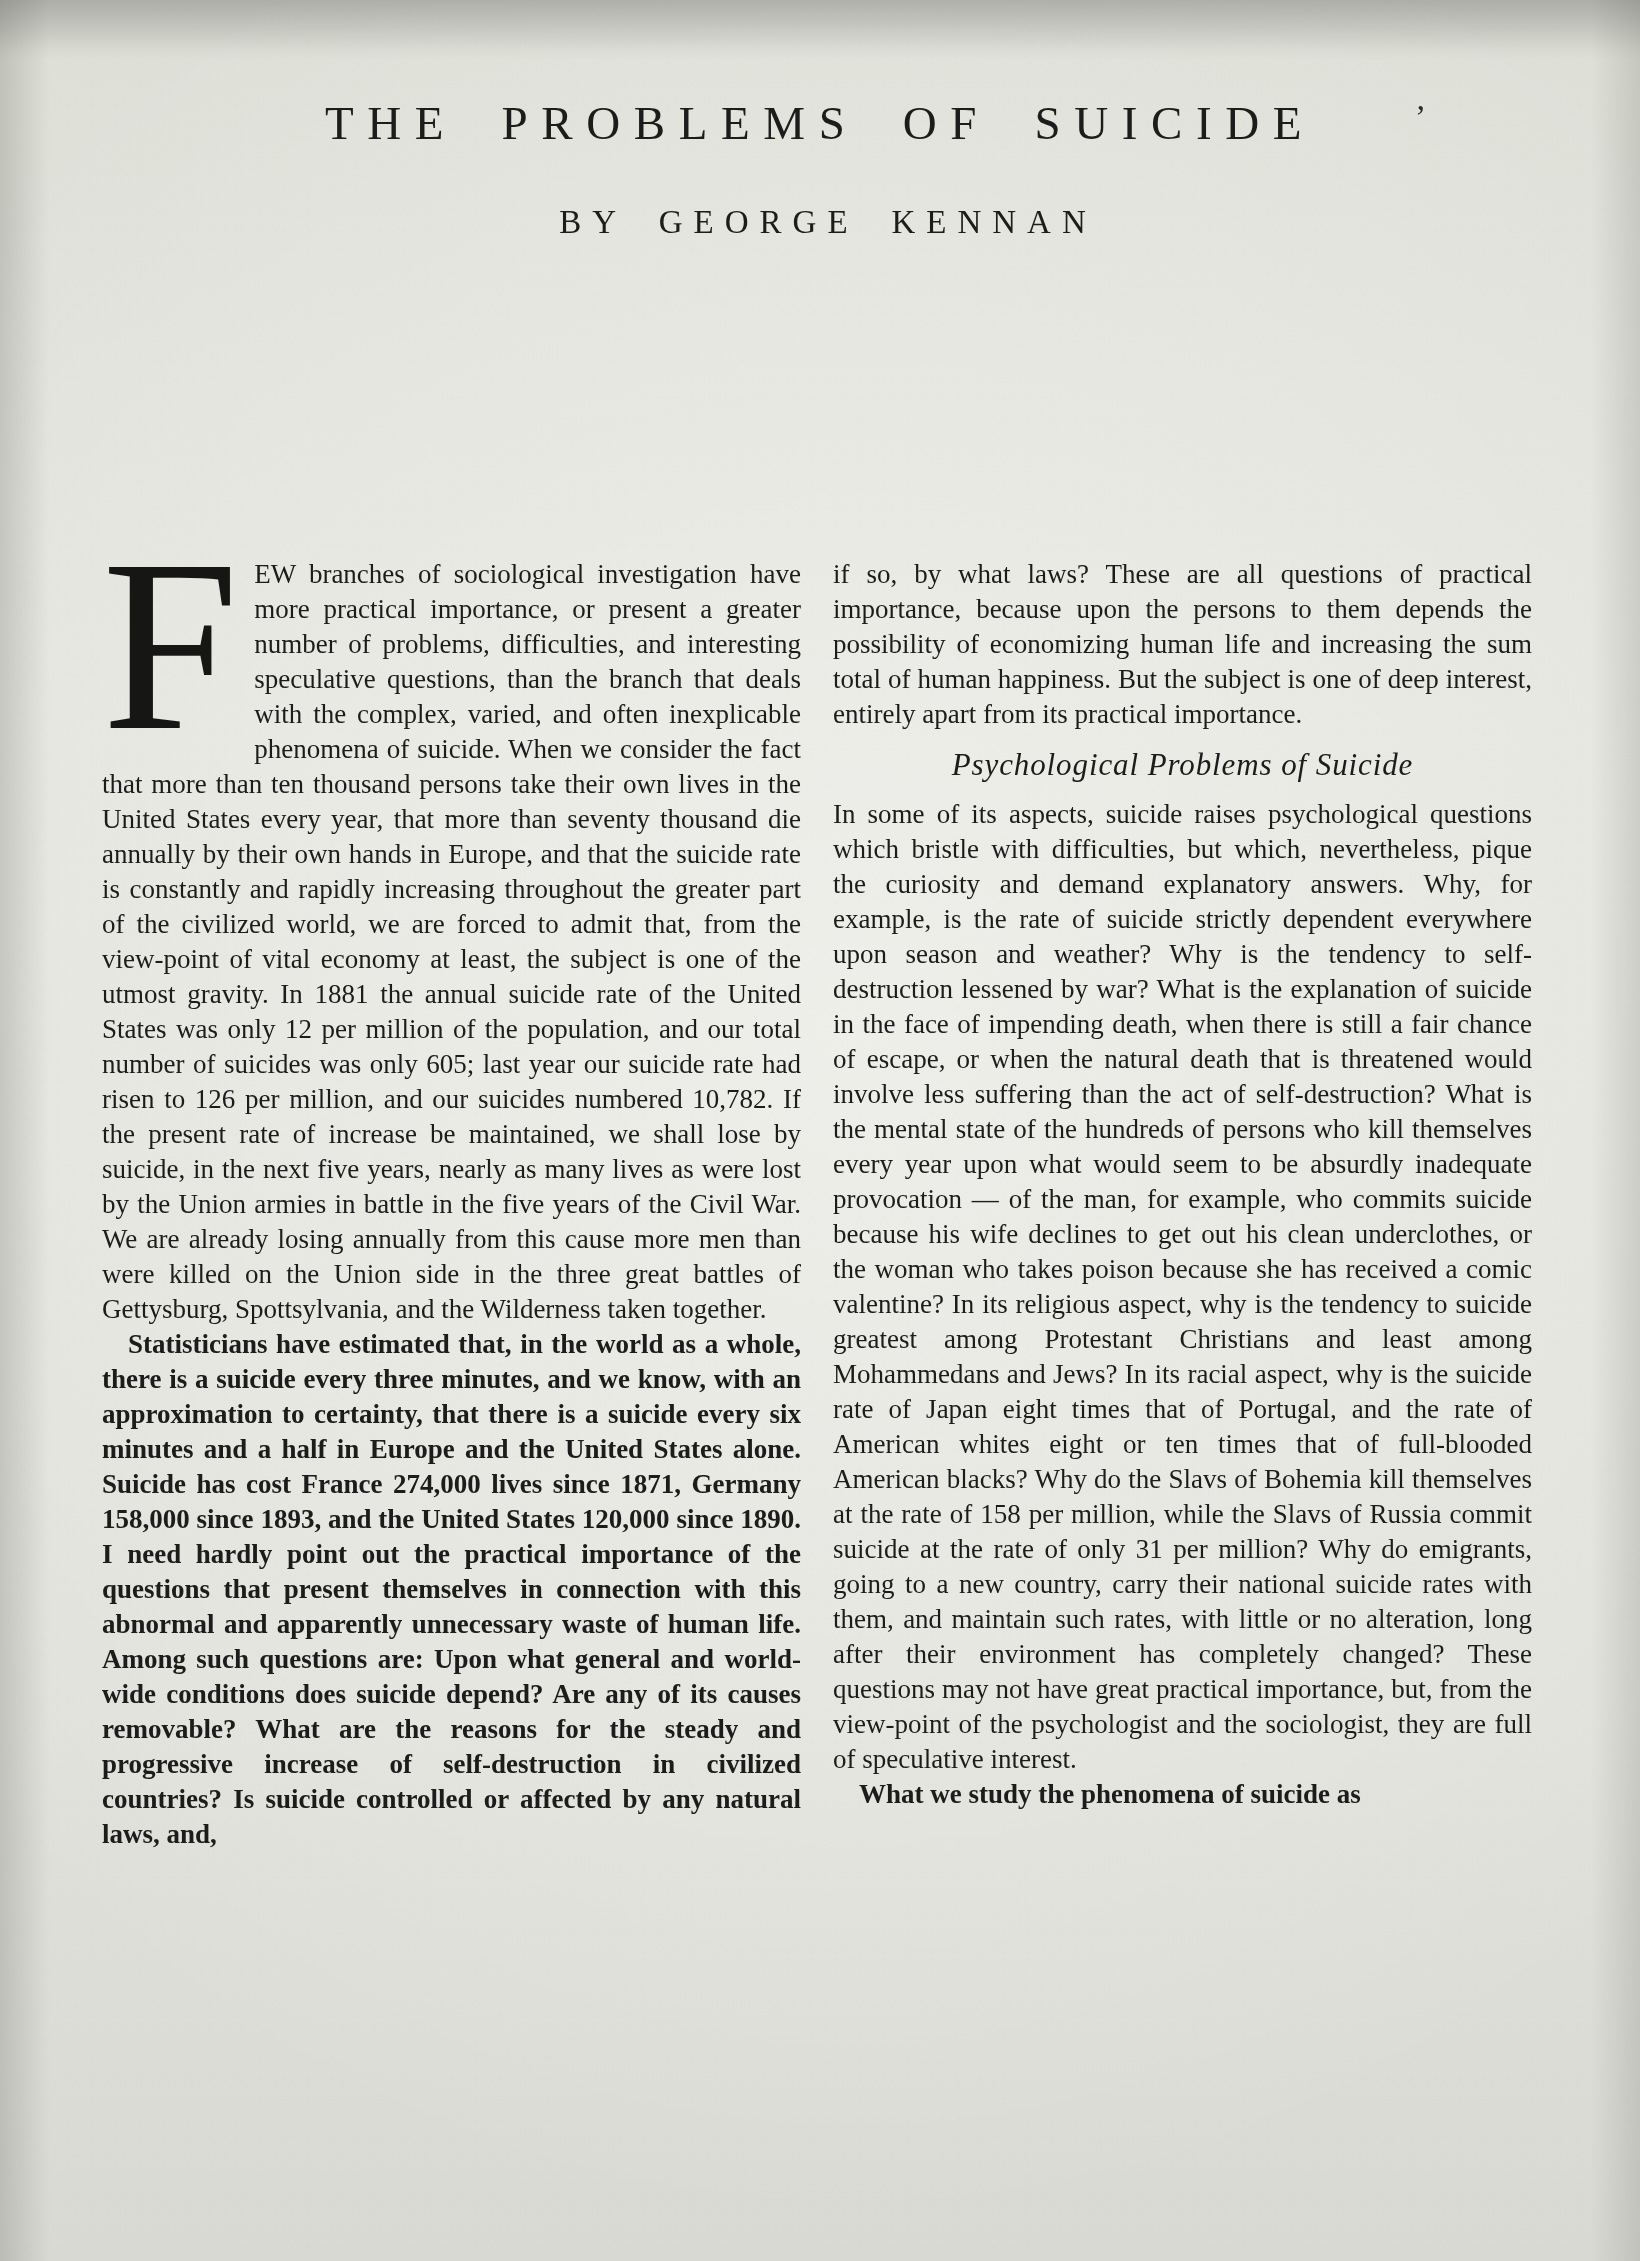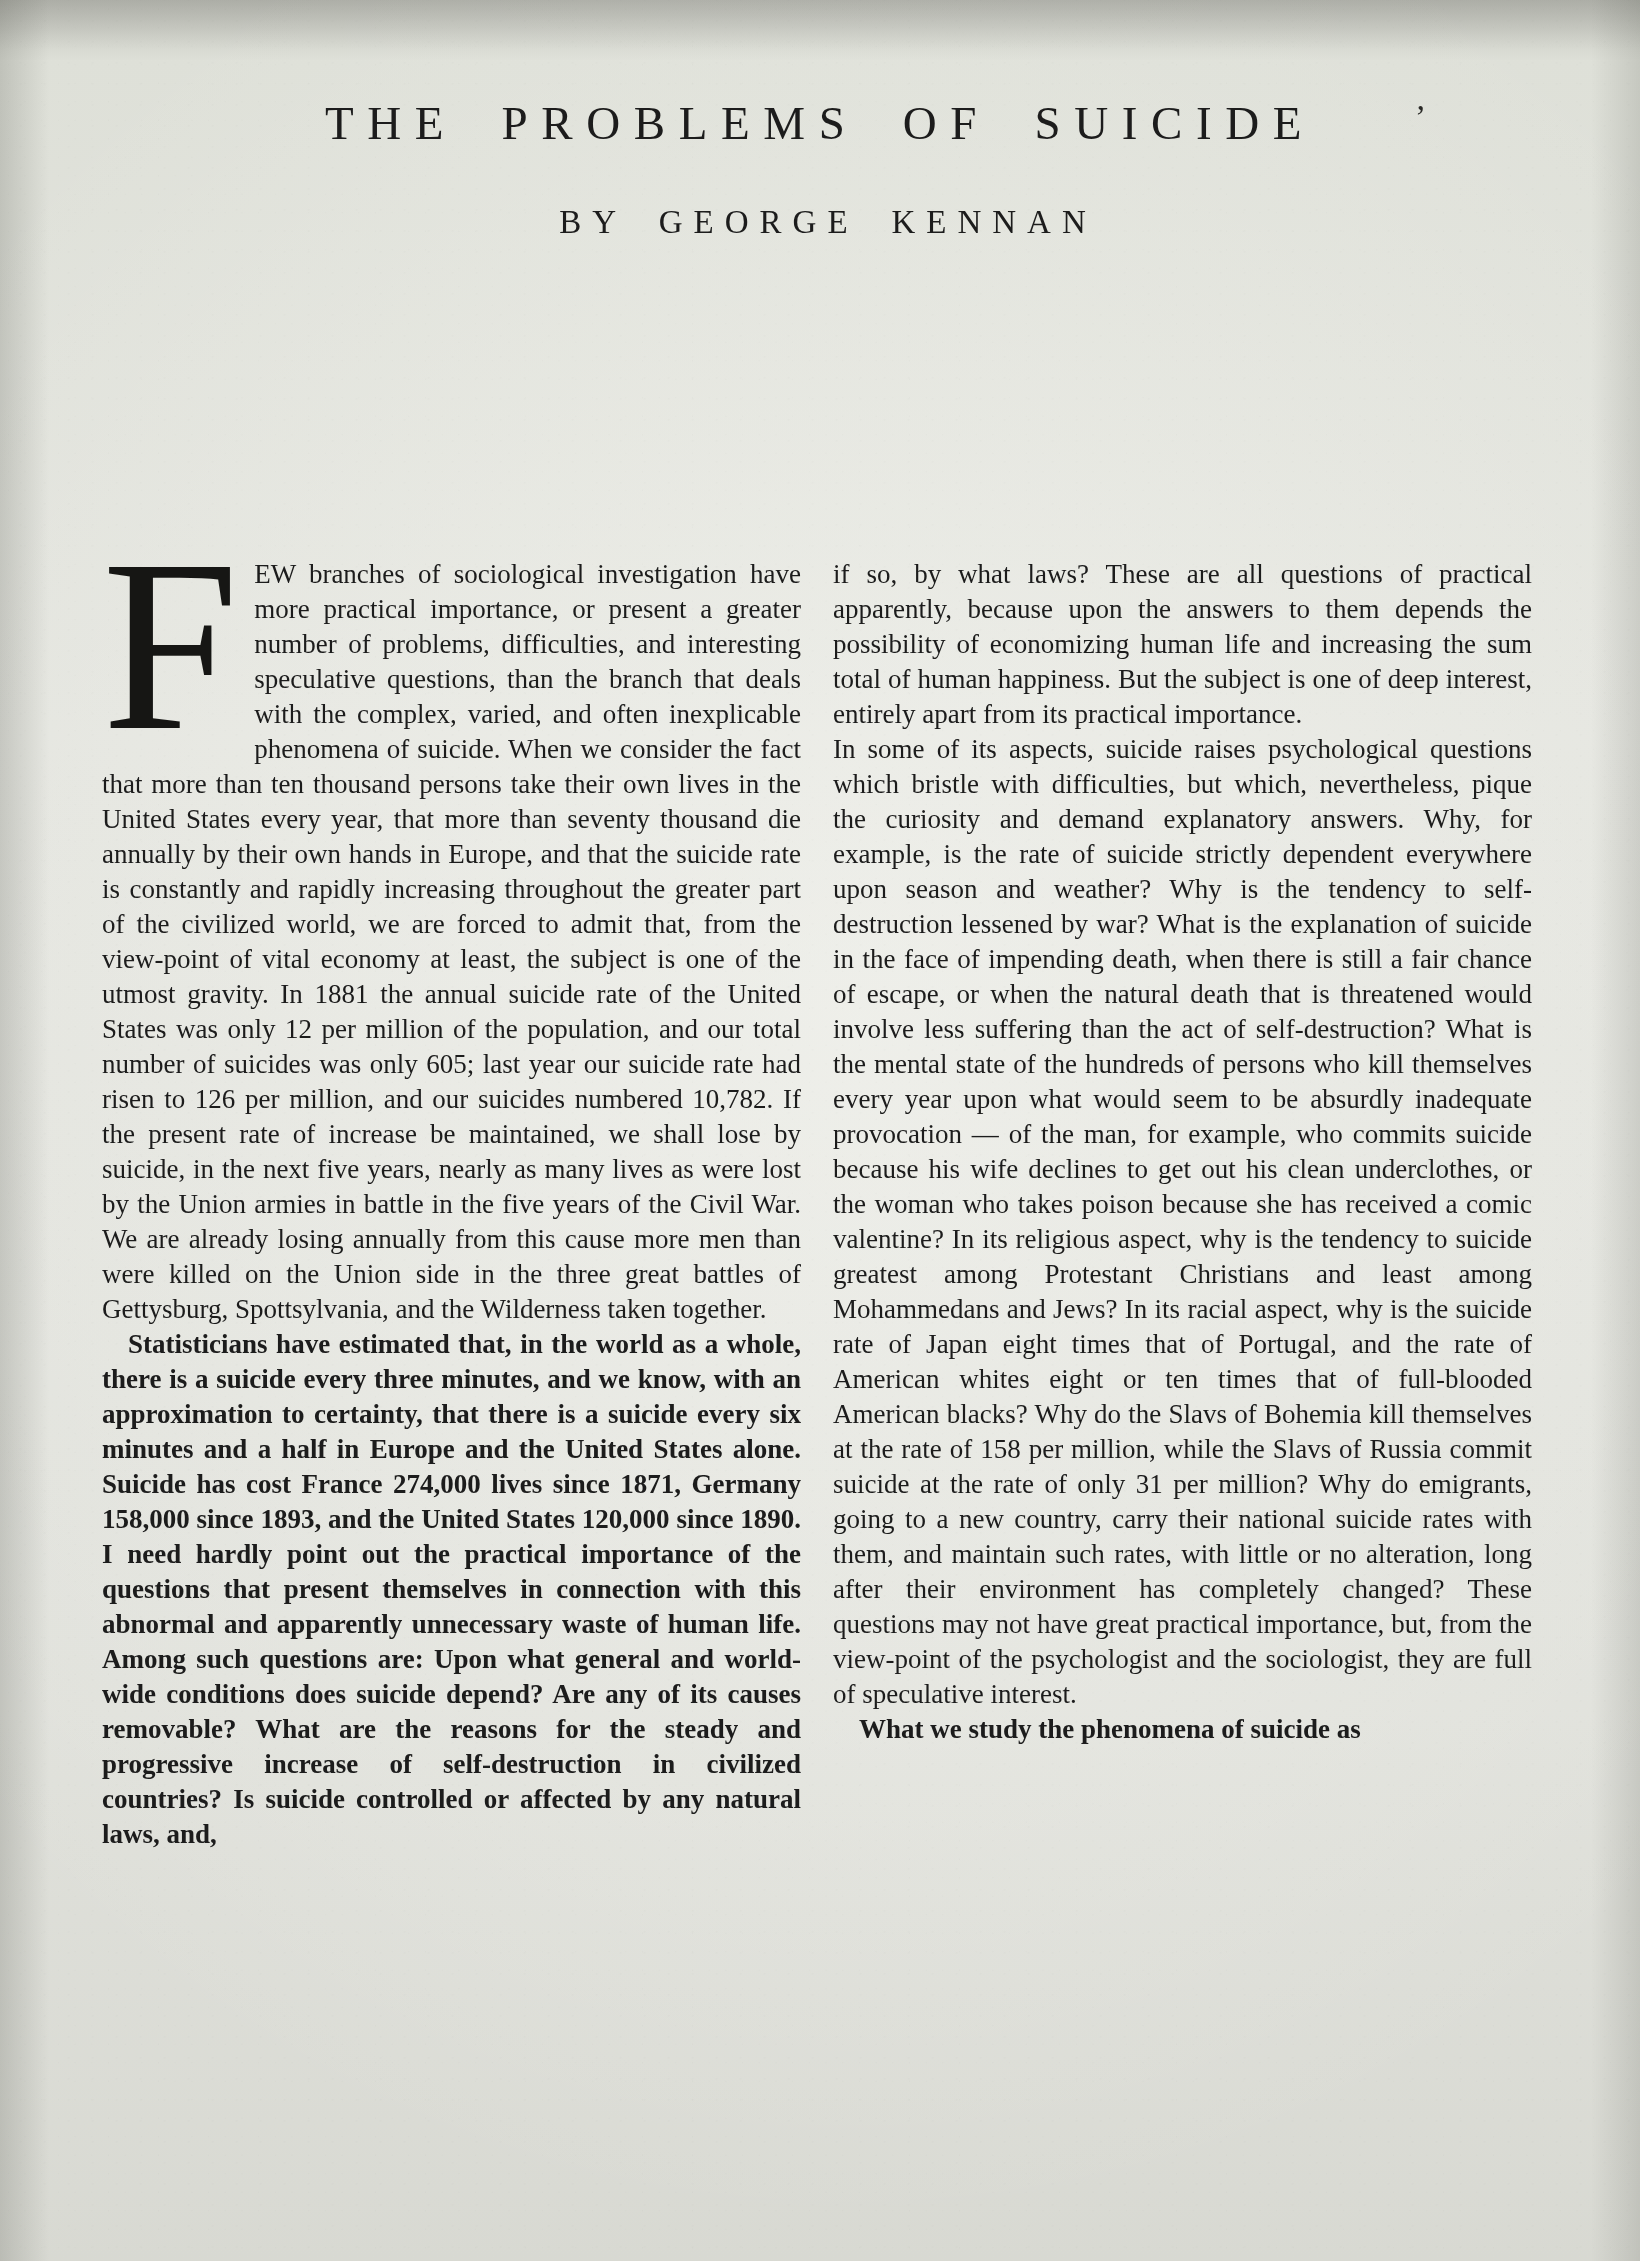--- a/index.html
+++ b/index.html
@@ -120,20 +120,21 @@
   <h1 class="title">THE PROBLEMS OF SUICIDE</h1>
   <span class="title-mark">’</span>
   <div class="byline">BY GEORGE KENNAN</div>
 
   <div class="columns">
     <div class="col">
       <p class="para"><span class="dropcap">F</span><span>EW branches of sociological investigation have more practical importance, or present a greater number of problems, difficulties, and interesting speculative questions, than the branch that deals with the complex, varied, and often inexplicable phenomena of suicide. When we consider the fact that more than ten thousand persons take their own lives in the United States every year, that more than seventy thousand die annually by their own hands in Europe, and that the suicide rate is constantly and rapidly increasing throughout the greater part of the civilized world, we are forced to admit that, from the view-point of vital economy at least, the subject is one of the utmost gravity. In 1881 the annual suicide rate of the United States was only 12 per million of the population, and our total number of suicides was only 605; last year our suicide rate had risen to 126 per million, and our suicides numbered 10,782. If the present rate of increase be maintained, we shall lose by suicide, in the next five years, nearly as many lives as were lost by the Union armies in battle in the five years of the Civil War. We are already losing annually from this cause more men than were killed on the Union side in the three great battles of Gettysburg, Spottsylvania, and the Wilderness taken together.</span></p>
       <p class="para indent">Statisticians have estimated that, in the world as a whole, there is a suicide every three minutes, and we know, with an approximation to certainty, that there is a suicide every six minutes and a half in Europe and the United States alone. Suicide has cost France 274,000 lives since 1871, Germany 158,000 since 1893, and the United States 120,000 since 1890. I need hardly point out the practical importance of the questions that present themselves in connection with this abnormal and apparently unnecessary waste of human life. Among such questions are: Upon what general and world-wide conditions does suicide depend? Are any of its causes removable? What are the reasons for the steady and progressive increase of self-destruction in civilized countries? Is suicide controlled or affected by any natural laws, and,</p>
     </div>
     <div class="col">
-      <p class="para">if so, by what laws? These are all questions of practical apparently, because upon the answers to them depends the possibility of economizing human life and increasing the sum total of human happiness. But the subject is one of deep interest, entirely apart from its practical importance.</p>
+      <p class="para">if so, by what laws? These are all questions of practical importance, because upon the persons to them depends the possibility of economizing human life and increasing the sum total of human happiness. But the subject is one of deep interest, entirely apart from its practical importance.</p>
+      <h2 class="section-heading">Psychological Problems of Suicide</h2>
       <p class="para">In some of its aspects, suicide raises psychological questions which bristle with difficulties, but which, nevertheless, pique the curiosity and demand explanatory answers. Why, for example, is the rate of suicide strictly dependent everywhere upon season and weather? Why is the tendency to self-destruction lessened by war? What is the explanation of suicide in the face of impending death, when there is still a fair chance of escape, or when the natural death that is threatened would involve less suffering than the act of self-destruction? What is the mental state of the hundreds of persons who kill themselves every year upon what would seem to be absurdly inadequate provocation — of the man, for example, who commits suicide because his wife declines to get out his clean underclothes, or the woman who takes poison because she has received a comic valentine? In its religious aspect, why is the tendency to suicide greatest among Protestant Christians and least among Mohammedans and Jews? In its racial aspect, why is the suicide rate of Japan eight times that of Portugal, and the rate of American whites eight or ten times that of full-blooded American blacks? Why do the Slavs of Bohemia kill themselves at the rate of 158 per million, while the Slavs of Russia commit suicide at the rate of only 31 per million? Why do emigrants, going to a new country, carry their national suicide rates with them, and maintain such rates, with little or no alteration, long after their environment has completely changed? These questions may not have great practical importance, but, from the view-point of the psychologist and the sociologist, they are full of speculative interest.</p>
       <p class="para indent">What we study the phenomena of suicide as</p>
     </div>
   </div>
 
 </div>
 
 
 </body></html>

